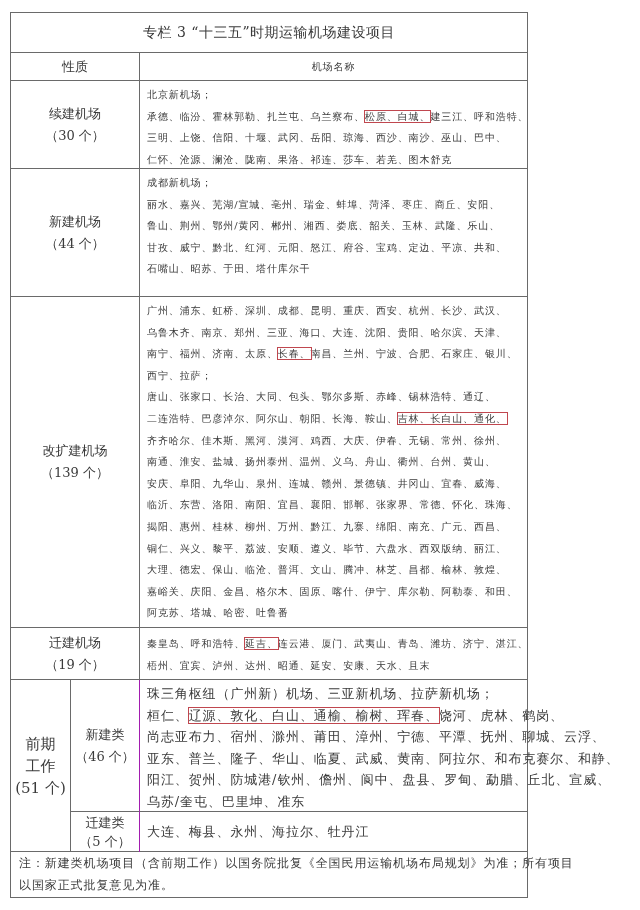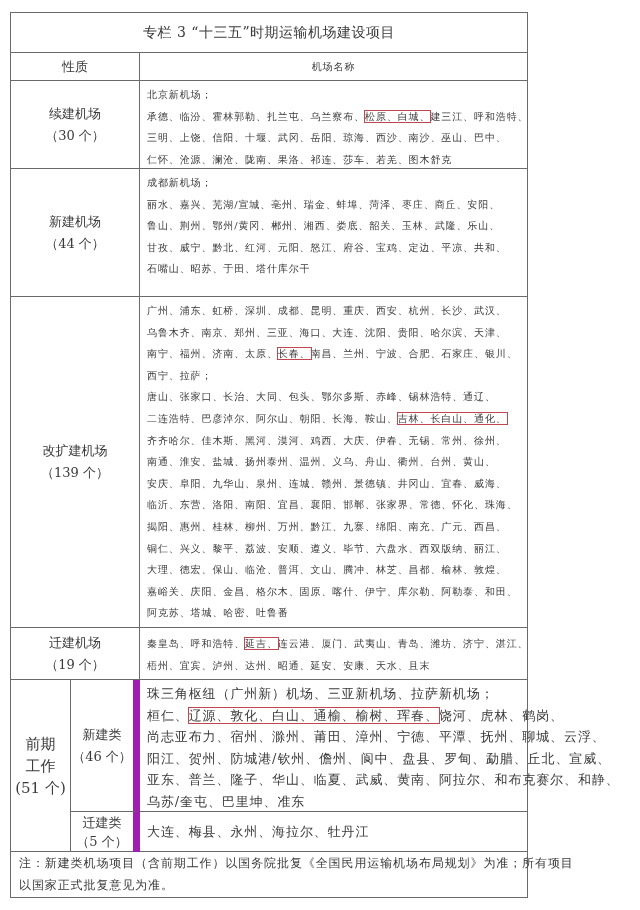--- a/index.html
+++ b/index.html
@@ -15,21 +15,21 @@
              display: flex; flex-direction: column; align-items: center; justify-content: center;
              font-size: 13px; line-height: 22px; text-align: center; box-sizing: border-box; }
     .cellR { position: absolute; left: 129px; right: 0; top: 0; bottom: 0; padding: 3px 6px 0 7px;
              font-size: 10px; line-height: 21.6px; letter-spacing: 0.9px; box-sizing: border-box; }
     .hdr .cellR { display: flex; align-items: center; justify-content: center; padding: 0; }
     .line { white-space: nowrap; }
     .box { outline: 1.5px solid #c0474f; outline-offset: 0px; }
     .sub1 { position: absolute; left: 0; top: 0; bottom: 0; width: 60px; border-right: 1px solid #6a6a6a;
             display: flex; flex-direction: column; align-items: center; justify-content: center;
             font-size: 15px; line-height: 22px; text-align: left; box-sizing: border-box; }
-    .sub2 { position: absolute; left: 60px; width: 69px; border-right: 7px solid #a21caf;
+    .sub2 { position: absolute; left: 60px; width: 69px; border-right: 1px solid #a21caf;
             display: flex; flex-direction: column; align-items: center; justify-content: center;
             font-size: 13px; line-height: 22px; text-align: center; box-sizing: border-box; }
     .subR { position: absolute; left: 129px; right: 0; padding: 3px 6px 0 7px;
             font-size: 13px; line-height: 21.6px; letter-spacing: 0.9px; box-sizing: border-box; }
     .note { position: absolute; left: 0; right: 0; bottom: 0; height: 47px; padding: 2px 8px;
             font-size: 12px; line-height: 22px; letter-spacing: 0.9px; box-sizing: border-box; }
   </style>
 </head>
 <body>
 
@@ -110,22 +110,22 @@
       <div>(51 个)</div>
     </div>
     <div class="sub2" style="top:0;height:132px;border-bottom:1px solid #6a6a6a;">
       <div>新建类</div>
       <div>（46 个）</div>
     </div>
     <div class="subR lines" style="top:0;height:132px;border-bottom:1px solid #6a6a6a;">
         <div class="line"><span>珠三角枢纽（广州新）机场、三亚新机场、拉萨新机场；</span></div>
         <div class="line"><span>桓仁、</span><span class="box">辽源、敦化、白山、通榆、榆树、珲春、</span><span>饶河、虎林、鹤岗、</span></div>
         <div class="line"><span>尚志亚布力、宿州、滁州、莆田、漳州、宁德、平潭、抚州、聊城、云浮、</span></div>
+        <div class="line"><span>亚东、普兰、隆子、华山、临夏、武威、黄南、阿拉尔、和布克赛尔、和静、</span></div>
         <div class="line"><span>阳江、贺州、防城港/钦州、儋州、阆中、盘县、罗甸、勐腊、丘北、宣威、</span></div>
-        <div class="line"><span>亚东、普兰、隆子、华山、临夏、武威、黄南、阿拉尔、和布克赛尔、和静、</span></div>
         <div class="line"><span>乌苏/奎屯、巴里坤、准东</span></div>
       </div>
     <div class="sub2" style="top:132px;height:40px;">
       <div style="line-height:19px;">迁建类</div>
       <div style="line-height:19px;">（5 个）</div>
     </div>
     <div class="subR lines" style="top:132px;height:40px;padding-top:9px;">
         <div class="line"><span>大连、梅县、永州、海拉尔、牡丹江</span></div>
       </div>
   </div>

